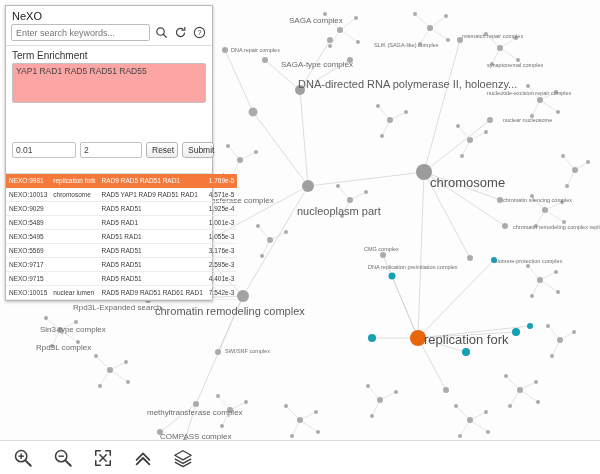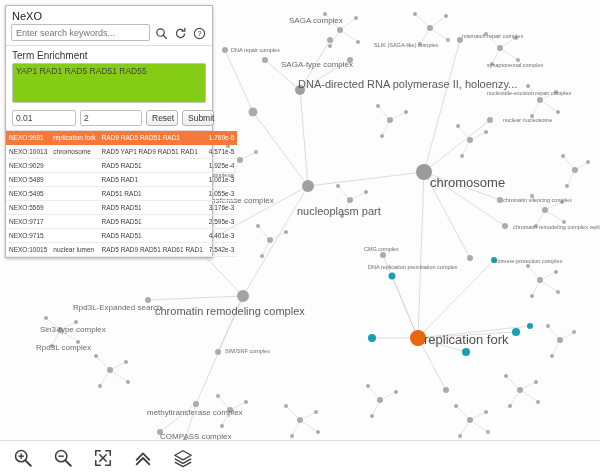--- a/index.html
+++ b/index.html
@@ -38,21 +38,21 @@
     font-size: 10px;
     color: #333;
   }
   #panel .title {
     padding: 4px 6px 2px 6px;
     font-size: 11px;
     font-weight: normal;
     color: #222;
   }
   .search-row {
-    display: flex; align-items: flex-end;
+    display: flex; align-items: center;
     padding: 0 5px 4px 5px;
     gap: 4px;
   }
   .search-input {
     flex: 1 1 auto;
     height: 17px;
     border: 1px solid #bdbdbd;
     border-radius: 2px;
     font-size: 9px;
     padding: 0 4px;
@@ -91,29 +91,30 @@
     color: #333;
   }
   .term-box {
     margin: 0 6px 5px 6px;
     height: 40px;
     border: 1px solid #c2c2c2;
     border-radius: 2px;
     font-size: 8.5px;
     padding: 2px 3px;
     color: #444;
-    background: #84cc16;
+    background: #fca5a5;
     resize: none;
     width: calc(100% - 12px);
     font-family: "Liberation Sans", sans-serif;
     overflow: hidden;
   }
   .controls-row {
     display: flex; align-items: center; gap: 4px;
-    padding: 0 6px 4px 6px;
+    padding: 0 6px 15px 6px;
+    margin-top: 32px;
   }
   .num-input {
     width: 64px; height: 16px;
     border: 1px solid #c2c2c2; border-radius: 2px;
     font-size: 8.5px; padding: 0 3px; color: #444; background: #fff;
   }
   .num-input.wide { width: 62px; }
   .btn {
     height: 16px;
     min-width: 32px;

